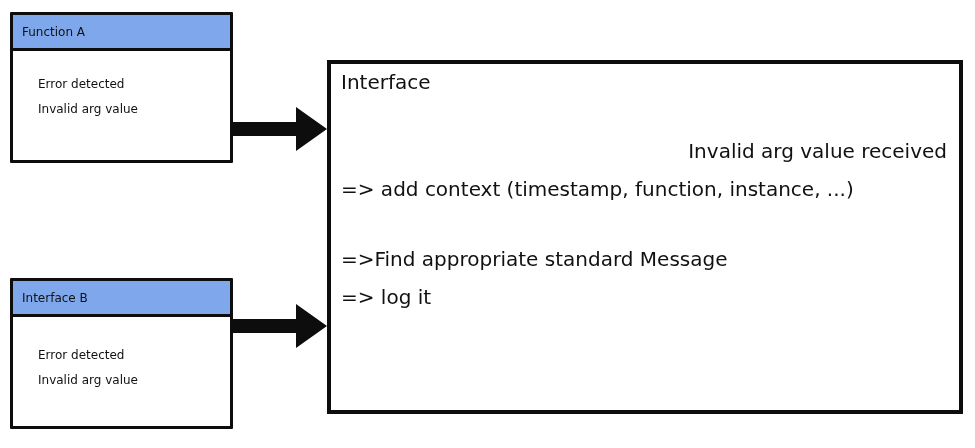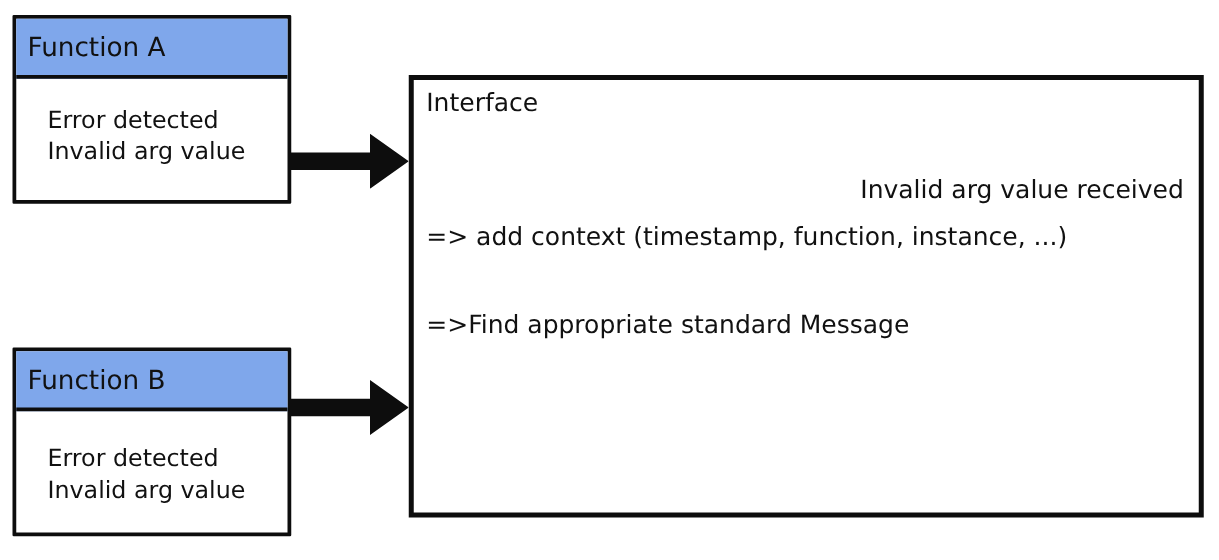--- a/index.html
+++ b/index.html
@@ -27,31 +27,31 @@
     left: 10px;
     width: 223px;
     height: 151px;
     border: 3px solid var(--ink);
     background: #fff;
     border-radius: 1px;
   }
   .fn-a { top: 12px; }
   .fn-b { top: 278px; }
   .fn-header {
-    height: 48px;
+    height: 36px;
     background: var(--blue);
     border-bottom: 3px solid var(--ink);
     display: flex;
     align-items: center;
     padding-left: 9px;
-    font-size: 21px;
+    font-size: 12px;
   }
   .fn-body {
     padding: 21px 6px 0 25px;
-    font-size: 19px;
+    font-size: 12px;
     line-height: 25px;
   }
   .fn-b .fn-body { padding-top: 26px; }
 
   
   .iface-box {
     position: absolute;
     left: 327px;
     top: 60px;
     width: 636px;
@@ -90,36 +90,37 @@
       <span>Function A</span>
     </div>
     <div class="fn-body">
       <div>Error detected</div>
       <div>Invalid arg value</div>
     </div>
   </div>
 
   <div class="fn-box fn-b">
     <div class="fn-header">
-      <span>Function B</span>
+      <span>Interface B</span>
     </div>
     <div class="fn-body">
       <div>Error detected</div>
       <div>Invalid arg value</div>
     </div>
   </div>
 
   <svg class="arrow arrow-a" viewBox="0 0 95 44" aria-hidden="true">
     <polygon points="0,15 64,15 64,0 95,22 64,44 64,29 0,29"></polygon>
   </svg>
 
   <svg class="arrow arrow-b" viewBox="0 0 95 44" aria-hidden="true">
     <polygon points="0,15 64,15 64,0 95,22 64,44 64,29 0,29"></polygon>
   </svg>
 
   <div class="iface-box">
     <div class="iface-title">Interface</div>
     <div class="iface-line m-after-title">Invalid arg value received</div>
     <div class="iface-line m-step">=&gt; add context (timestamp, function, instance, ...)</div>
     <div class="iface-line m-section">=&gt;Find appropriate standard Message</div>
+    <div class="iface-line m-step">=&gt; log it</div>
   </div>
 
 </div>
 
 </body></html>

